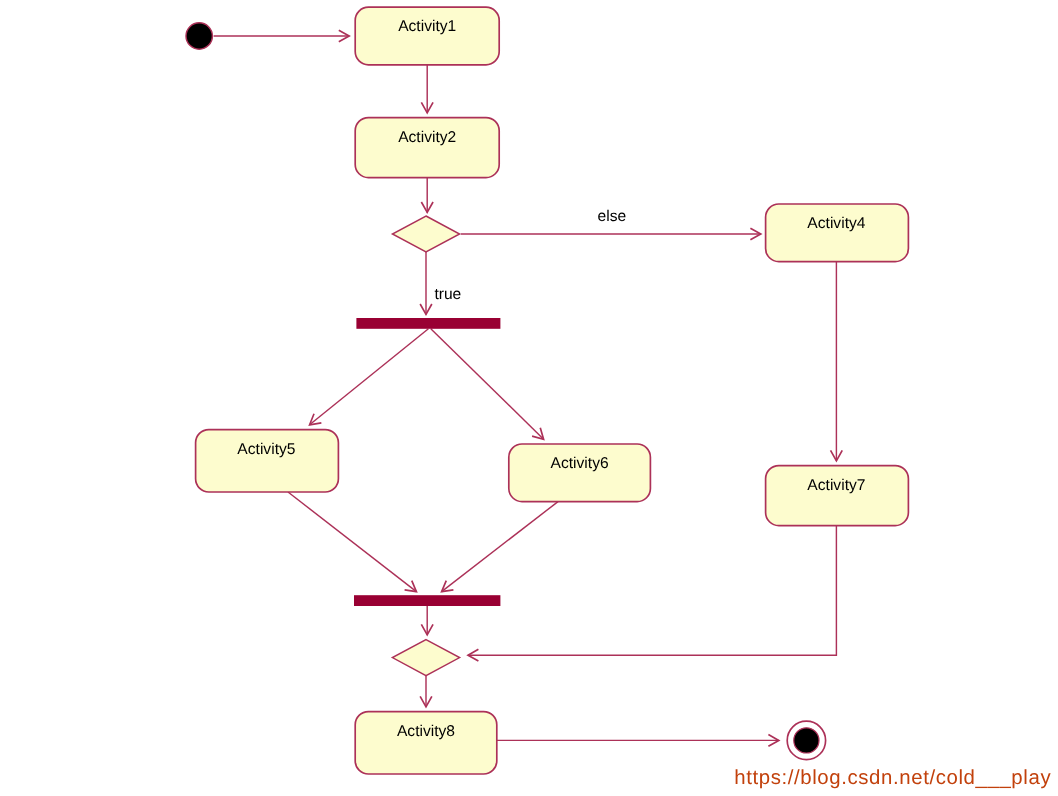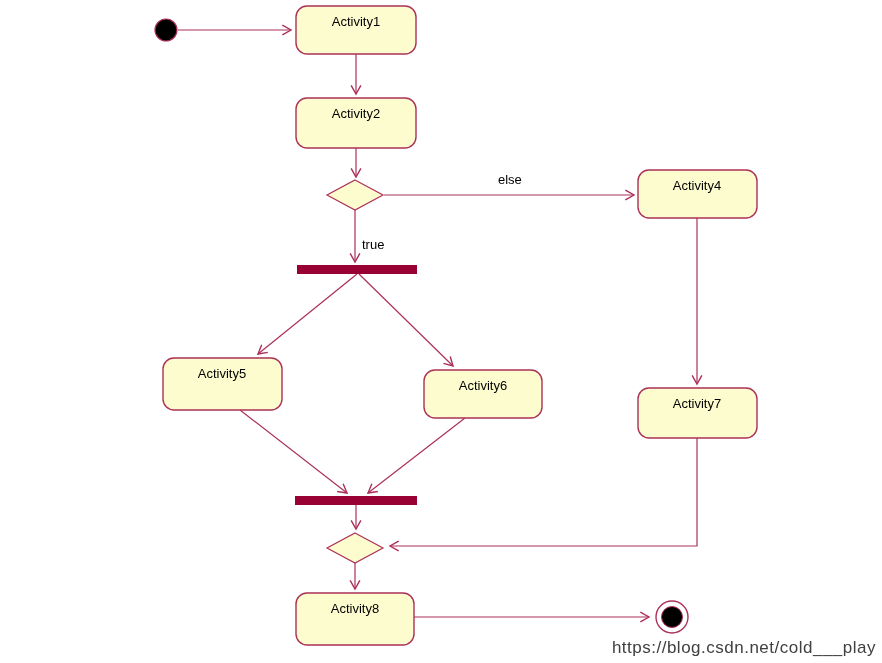--- a/index.html
+++ b/index.html
@@ -39,21 +39,21 @@
   }
   .edge-label {
     font-family: "Liberation Sans", sans-serif;
     font-size: 13px;
     fill: #000000;
   }
   .watermark {
     position: absolute;
     right: 6px;
     bottom: 5px;
-    color: #404040;
+    color: #c2410c;
     font-size: 17px;
     letter-spacing: 0.5px;
     white-space: nowrap;
   }
 </style>
 </head>
 <body>
 
 <div id="canvas">
   <svg width="882" height="663" viewBox="0 0 882 663">

